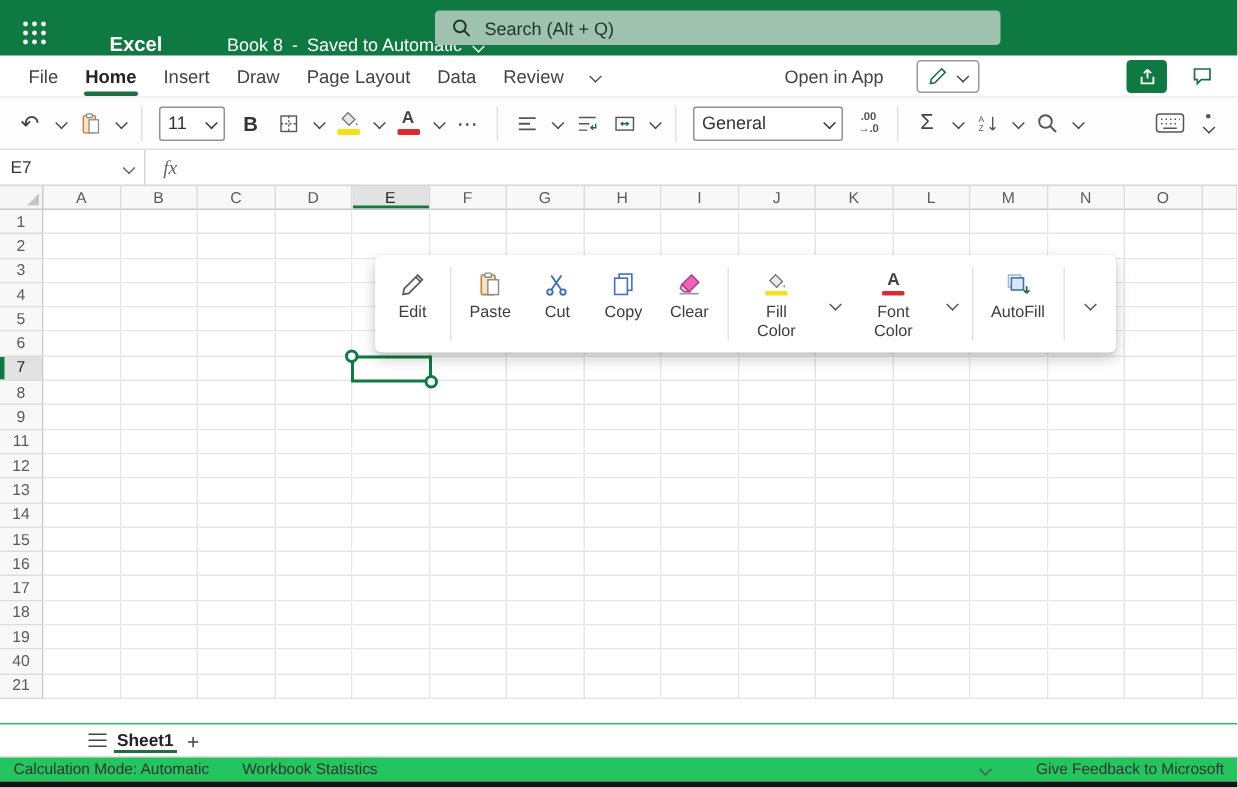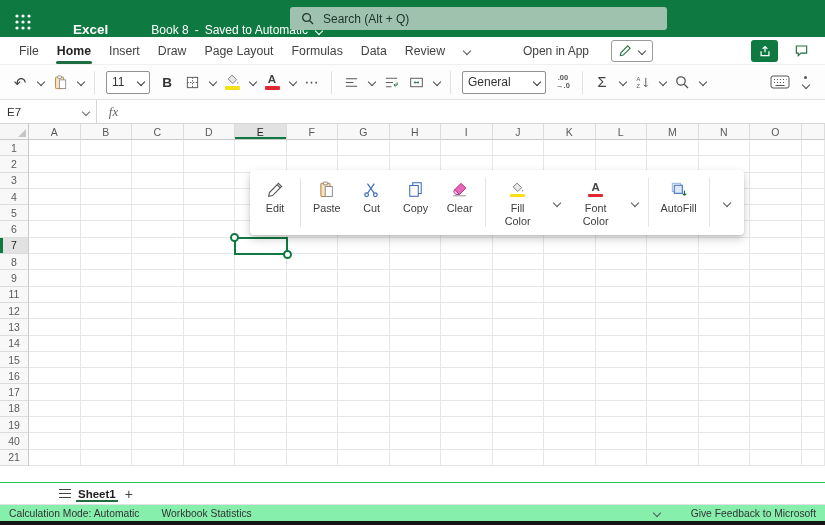--- a/index.html
+++ b/index.html
@@ -44,21 +44,21 @@
   
   .ribbon{height:36px;flex:0 0 36px;background:#fdfdfd;border-top:1px solid #f0f0f0;
     border-bottom:1px solid #e1e1e1;display:flex;align-items:center;padding:0 8px;gap:1px;}
   .rbtn{height:26px;min-width:24px;display:flex;align-items:center;justify-content:center;gap:3px;
     border-radius:3px;color:#4a4a4a;font-size:12px;cursor:pointer;padding:0 3px;}
   .rbtn.narrow{min-width:14px;padding:0 1px;}
   .rdiv{width:1px;height:23px;background:#e1e1e1;margin:0 6px;flex:0 0 1px;}
   .combo{height:23px;border:1px solid #919191;border-radius:2px;display:flex;align-items:center;
     justify-content:space-between;font-size:12px;color:#333;padding:0 5px;cursor:pointer;background:#fff;}
   .combo.size{width:44px;margin:0 4px;}
-  .combo.numfmt{width:84px;margin:0 4px;}
+  .combo.numfmt{width:100px;margin:0 4px;}
   .uglyph{font-size:15px;line-height:15px;color:#444;}
   .bold-b{font-weight:bold;font-size:13.5px;color:#333;}
   .more-dots{font-size:14px;letter-spacing:1px;color:#444;}
   .sum-sym{font-size:14.5px;color:#444;}
   .icon-stack{display:inline-flex;flex-direction:column;align-items:center;gap:1px;}
   .cbar{width:15px;height:3.5px;border-radius:1px;display:block;}
   .fc-a{font-size:11.5px;font-weight:bold;color:#444;line-height:11px;}
   .dec{flex-direction:column;gap:0;justify-content:center;}
   .dec-line{font-size:7.5px;line-height:8.5px;color:#555;white-space:nowrap;font-weight:bold;}
   .rb-right{margin-left:auto;display:flex;align-items:center;}
@@ -113,21 +113,21 @@
     gap:0;padding:0 10px 0 56px;background:#fff;}
   .hamburger{display:flex;flex-direction:column;gap:2.5px;cursor:pointer;padding:3px;}
   .hamburger span{display:block;width:12px;height:1.4px;background:#444;}
   .sheet-tab{font-size:11.5px;color:#222;padding:3px 4px 2px;cursor:pointer;position:relative;}
   .sheet-tab.active{font-weight:bold;}
   .sheet-tab.active::after{content:"";position:absolute;left:2px;right:2px;bottom:0;height:2px;background:var(--accent);}
   .add-sheet{font-size:14px;color:#444;cursor:pointer;padding:0 5px;line-height:14px;}
 
   
   .statusbar{height:17px;flex:0 0 17px;border-top:1px solid #e1e1e1;display:flex;align-items:center;
-    font-size:10.3px;color:#333;padding:0 9px;background:#86efac;}
+    font-size:10.3px;color:#333;padding:0 9px;background:#22c55e;}
   .status-item{cursor:pointer;white-space:nowrap;}
   .status-gap{width:22px;flex:0 0 22px;}
   .status-chev{margin-left:auto;color:#555;cursor:pointer;display:flex;align-items:center;}
   .status-feedback{margin-left:30px;cursor:pointer;white-space:nowrap;}
   .bottom-strip{height:4px;flex:0 0 4px;background:#141414;}
 </style>
 </head>
 <body style="--green: #0e7a41; --accent: #1e6e41; --yellow: #f7e017; --red: #e0282e;">
 
 <div class="titlebar">
@@ -162,21 +162,20 @@
   </div>
 </div>
 
 <div class="menubar">
   <div style="display:flex;align-items:center;height:100%;" id="menu-tabs">
       <div class="menu-tab">File</div>
       <div class="menu-tab active">Home</div>
       <div class="menu-tab">Insert</div>
       <div class="menu-tab">Draw</div>
       <div class="menu-tab">Page Layout</div>
-      <div class="menu-tab">Formulas</div>
       <div class="menu-tab">Data</div>
       <div class="menu-tab">Review</div>
     </div>
   <div class="tabs-overflow">
       <span class="chev"></span>
     </div>
   <div class="menubar-right">
     <span class="open-in-app">Open in App</span>
     <div class="pen-btn">
       <svg width="13" height="13" viewBox="0 0 16 16" fill="none" stroke="#1e6e41" stroke-width="1.3">

